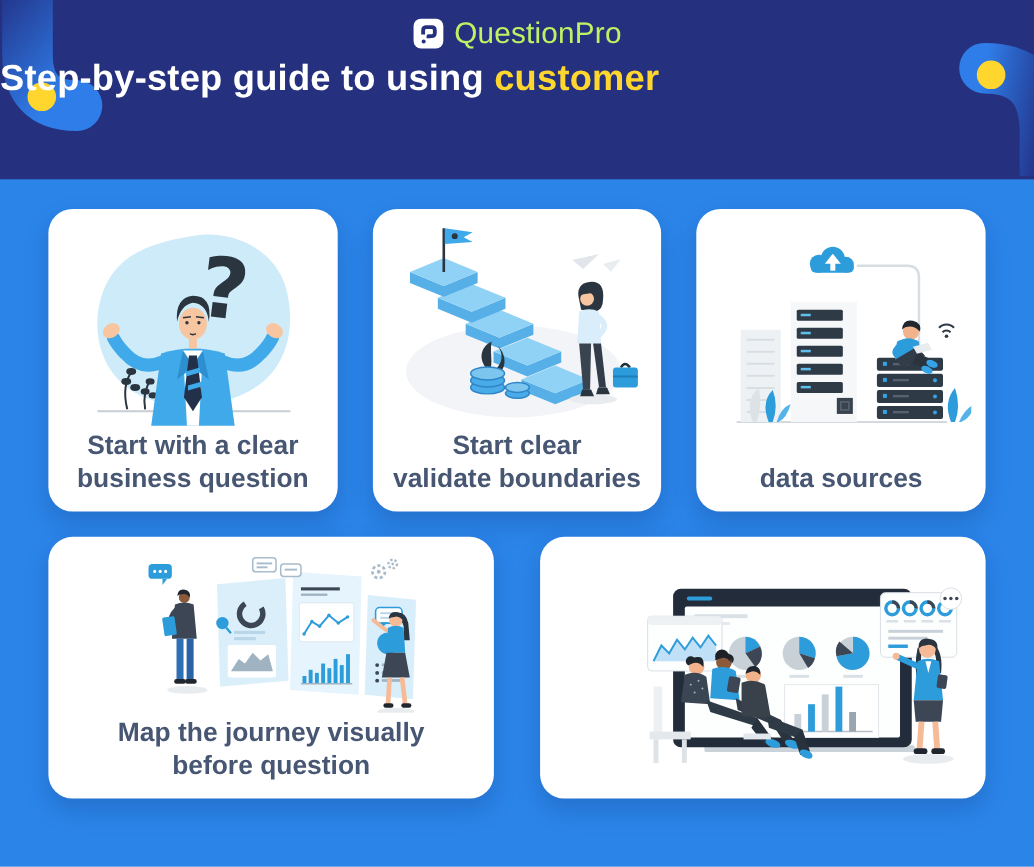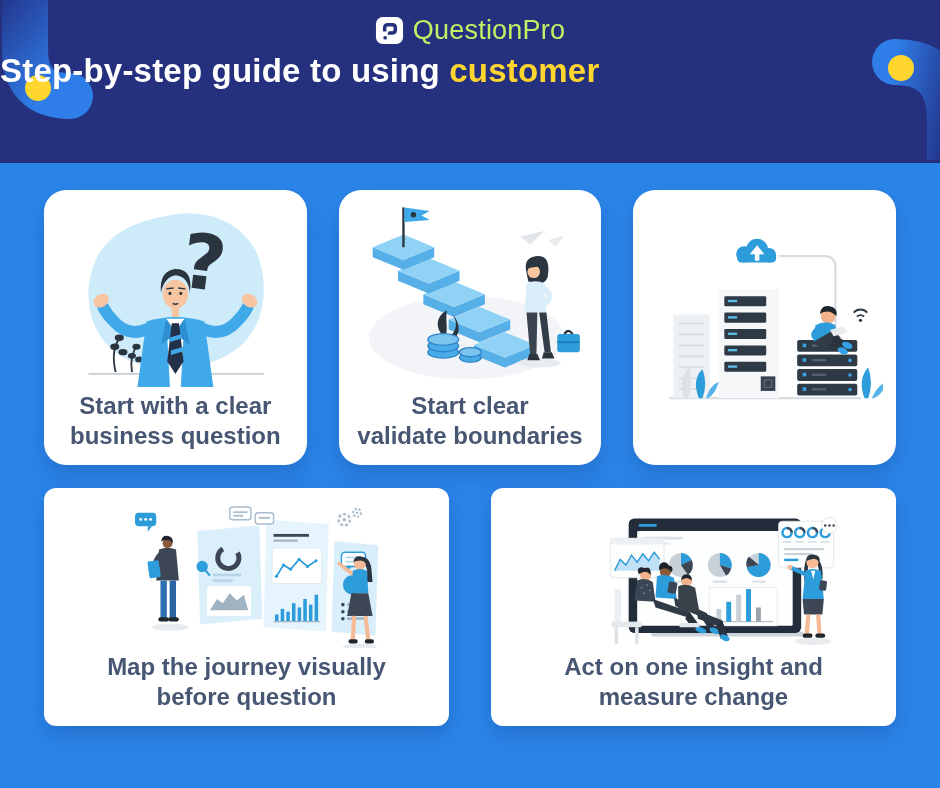--- a/index.html
+++ b/index.html
@@ -19,21 +19,21 @@
   .title .yellow{color:#FFD62E;}
   
   .cards{padding:27px 44px 0 44px;}
   .row{display:grid;}
   .row.top{grid-template-columns:repeat(3,1fr);gap:32px;margin-bottom:23px;}
   .row.bottom{grid-template-columns:repeat(2,1fr);gap:42px;}
   .card{background:#ffffff;border-radius:22px;display:flex;flex-direction:column;
     align-items:center;box-shadow:0 10px 22px rgba(8,28,92,.20);
     padding:12px 8px 15px 8px;box-sizing:border-box;}
   .row.top .card{height:275px;}
-  .row.bottom .card{height:238px;border-radius:12px;}
+  .row.bottom .card{height:238px;}
   .illo{flex:1;width:100%;min-height:0;display:flex;align-items:center;justify-content:center;}
   .illo svg{width:96%;height:100%;}
   .caption{font-size:24px;font-weight:700;color:#475672;text-align:center;line-height:1.22;
     margin-top:4px;}
   .caption span{display:block;}
 </style>
 </head>
 <body>
 
 <div class="poster">
@@ -281,20 +281,21 @@
               <path d="M16 38 Q8 18 20 6 Q26 22 20 38 Z" fill="#2D9CDB"></path>
               <path d="M24 38 Q28 24 38 20 Q34 34 26 38 Z" fill="#54B4EA"></path>
             </g>
             <g transform="translate(234,142)">
               <path d="M6 42 Q-2 22 10 8 Q16 26 10 42 Z" fill="#2D9CDB"></path>
               <path d="M14 42 Q20 28 30 24 Q26 38 16 42 Z" fill="#54B4EA"></path>
             </g>
           </svg>
         </div>
         <div class="caption">
+          <span>data sources</span>
         </div>
       </div>
     </div>
 
     <div class="row bottom">
 
       <div class="card">
         <div class="illo">
           <svg viewBox="0 0 420 210">
             <g>
@@ -520,20 +521,16 @@
               <polygon points="12,22 18,22 15,34" fill="#ffffff"></polygon>
               <rect x="24" y="36" width="10" height="14" rx="2" fill="#3C4654" transform="rotate(8 29 43)"></rect>
               <polygon points="0,62 30,62 28,84 2,84" fill="#3C4654"></polygon>
               <path d="M8 84 L6 112" stroke="#F6BA97" stroke-width="6"></path>
               <path d="M22 84 L24 112" stroke="#F6BA97" stroke-width="6"></path>
               <rect x="0" y="111" width="14" height="6" rx="3" fill="#20262D"></rect>
               <rect x="18" y="111" width="14" height="6" rx="3" fill="#20262D"></rect>
             </g>
           </svg>
         </div>
-        <div class="caption">
-          <span>Act on one insight and</span>
-          <span>measure change</span>
-        </div>
       </div>
     </div>
   </div>
 </div>
 
 </body></html>

